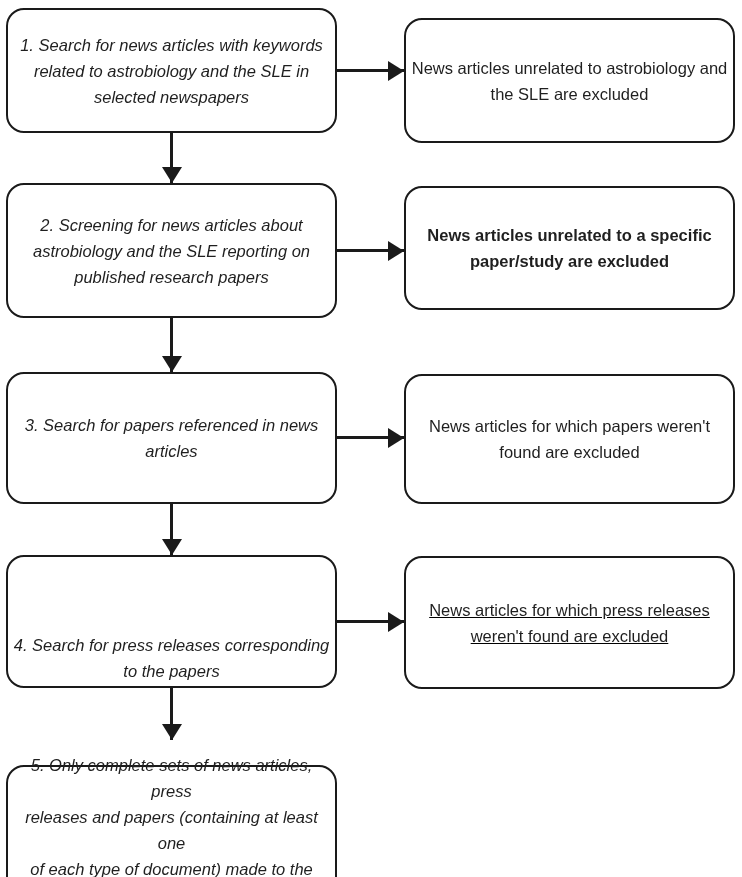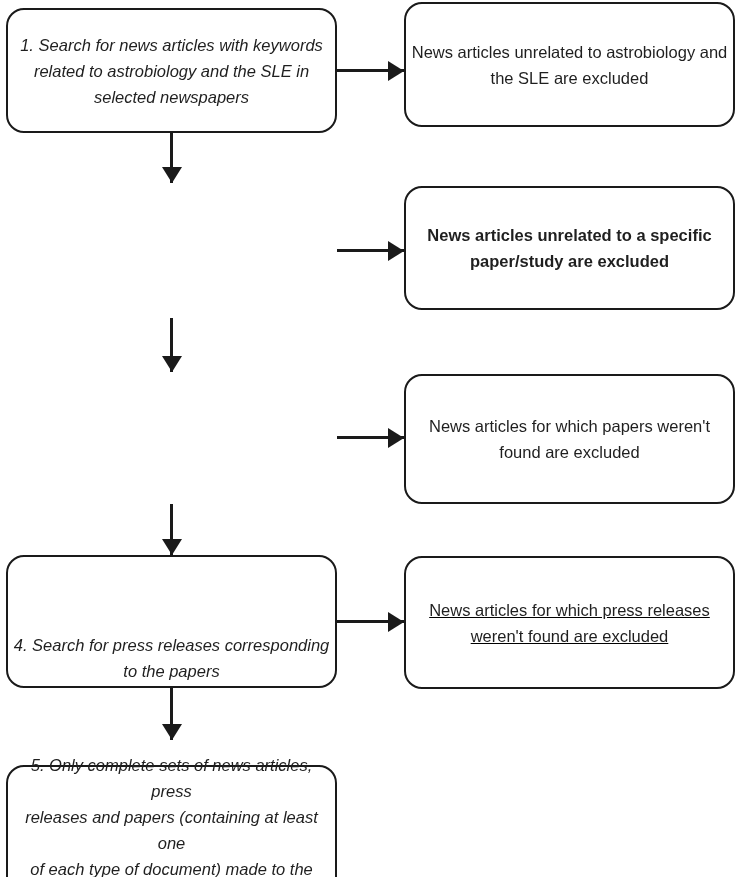--- a/index.html
+++ b/index.html
@@ -79,33 +79,42 @@
 <body>
 
 <div class="canvas">
 
   <div class="box col-left" style="top:8px; height:125px;">
     <span class="txt">1. Search for news articles with keywords
 related to astrobiology and the SLE in
 selected newspapers</span>
   </div>
   <div class="h-arrow" style="top:69px;"></div>
-  <div class="box col-right" style="top:2px; height:125px;">
+  <div class="box col-right" style="top:18px; height:125px;">
     <span class="txt">News articles unrelated to astrobiology and
 the SLE are excluded</span>
   </div>
   <div class="v-arrow" style="top:133px; height:50px;"></div>
 
+  <div class="box col-left" style="top:183px; height:135px;">
+    <span class="txt">2. Screening for news articles about
+astrobiology and the SLE reporting on
+published research papers</span>
+  </div>
   <div class="h-arrow" style="top:249px;"></div>
   <div class="box col-right" style="top:186px; height:124px;font-weight:bold;">
     <span class="txt">News articles unrelated to a specific
 paper/study are excluded</span>
   </div>
   <div class="v-arrow" style="top:318px; height:54px;"></div>
 
+  <div class="box col-left" style="top:372px; height:132px;">
+    <span class="txt">3. Search for papers referenced in news
+articles</span>
+  </div>
   <div class="h-arrow" style="top:436px;"></div>
   <div class="box col-right" style="top:374px; height:130px;">
     <span class="txt">News articles for which papers weren't
 found are excluded</span>
   </div>
   <div class="v-arrow" style="top:504px; height:51px;"></div>
 
   <div class="box col-left" style="top:555px; height:133px;align-items:flex-end;">
     <span class="txt">4. Search for press releases corresponding
 to the papers</span>

